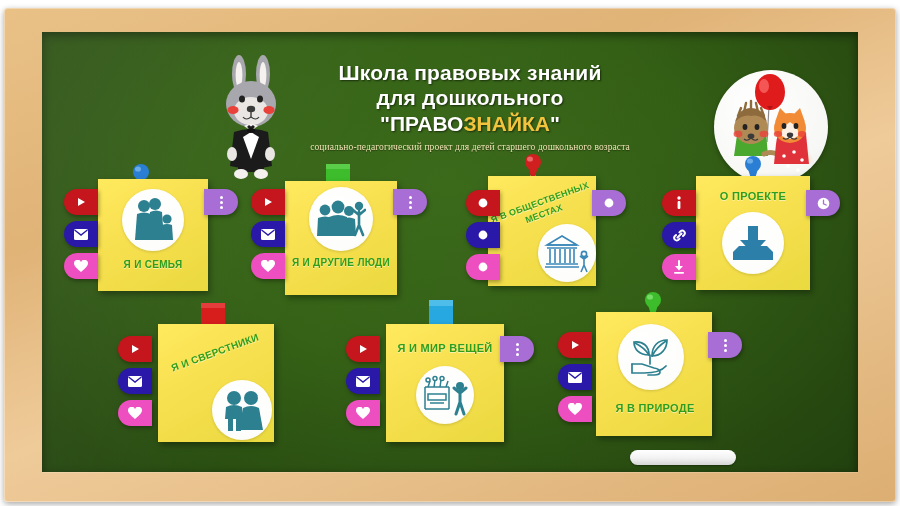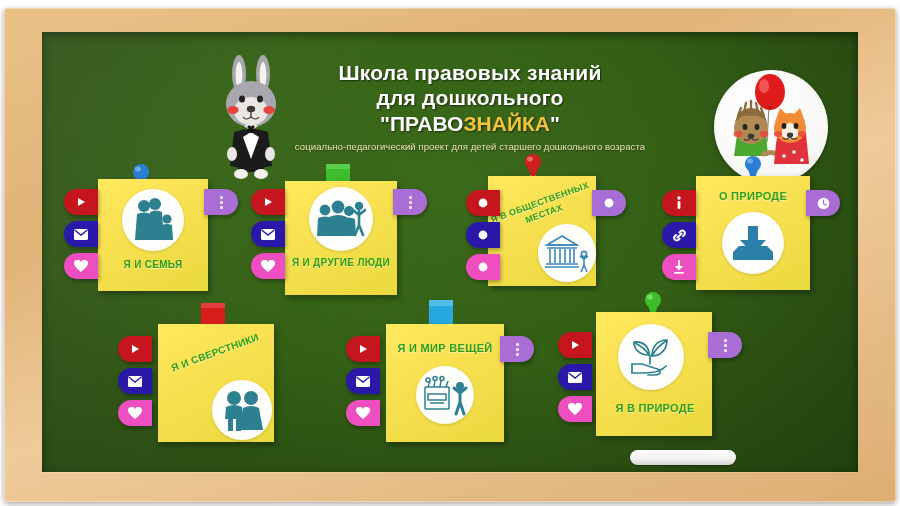--- a/index.html
+++ b/index.html
@@ -39,20 +39,21 @@
   .title1,.title2{
     color:#ffffff;font-weight:bold;font-size:21px;line-height:25px;letter-spacing:.2px;
     text-shadow:1px 1px 2px rgba(0,0,0,.55);
   }
   .title3{font-weight:bold;font-size:21px;line-height:28px;text-shadow:1px 1px 2px rgba(0,0,0,.55);}
   .title3 .w{color:#ffffff;}
   .title3 .y{color:#f2c33c;}
   .subtitle{
     margin-top:3px;color:#f1e4b6;font-size:9.5px;line-height:12px;letter-spacing:.1px;
     text-shadow:0 1px 1px rgba(0,0,0,.45);
+    font-family:Liberation Serif, serif;
   }
 
   
   .bunny{position:absolute;left:172px;top:22px;width:74px;height:128px;}
   
   .friends{
     position:absolute;left:672px;top:38px;width:114px;height:114px;border-radius:50%;
     background:radial-gradient(circle at 38% 32%,#ffffff 0%,#f7f7f5 70%,#e8e8e4 100%);
     box-shadow:0 2px 5px rgba(0,0,0,.3);overflow:hidden;
   }
@@ -326,21 +327,21 @@
       <div class="card" style="left:612px;top:118px;width:200px;height:150px;">
         <div class="pin" style="left:86px;top:2px;">
           <svg width="26" height="40" viewBox="0 0 26 40">
             <ellipse cx="13" cy="30" rx="4" ry="6" fill="#e8d58a"></ellipse>
             <path d="M7 14 q6 18 6 22 q0 -4 6 -22 z" fill="#2a7fd4"></path>
             <ellipse cx="13" cy="12" rx="8" ry="8" fill="#2a7fd4"></ellipse>
             <ellipse cx="10" cy="9" rx="3" ry="2.6" fill="#7cb8ec" opacity=".8"></ellipse>
           </svg>
         </div>
         <div class="note" style="left:42px;top:26px;width:114px;height:114px;"></div>
-        <div class="note-label" style="left:42px;top:40px;width:114px;font-size:11px;">О ПРИРОДЕ</div>
+        <div class="note-label" style="left:42px;top:40px;width:114px;font-size:11px;">О ПРОЕКТЕ</div>
         <div class="icon-bubble" style="left:68px;top:62px;width:62px;height:62px;">
           <svg width="46" height="42" viewBox="0 0 46 42">
             <g fill="#2c7fa8">
               <rect x="18" y="4" width="10" height="16"></rect>
               <path d="M10 18 L23 32 L36 18 Z"></path>
               <path d="M3 30 L9 24 L37 24 L43 30 L43 38 L3 38 Z"></path>
             </g>
           </svg>
         </div>
         <div class="btn left" style="left:8px;top:40px;background:#c4161c;">

